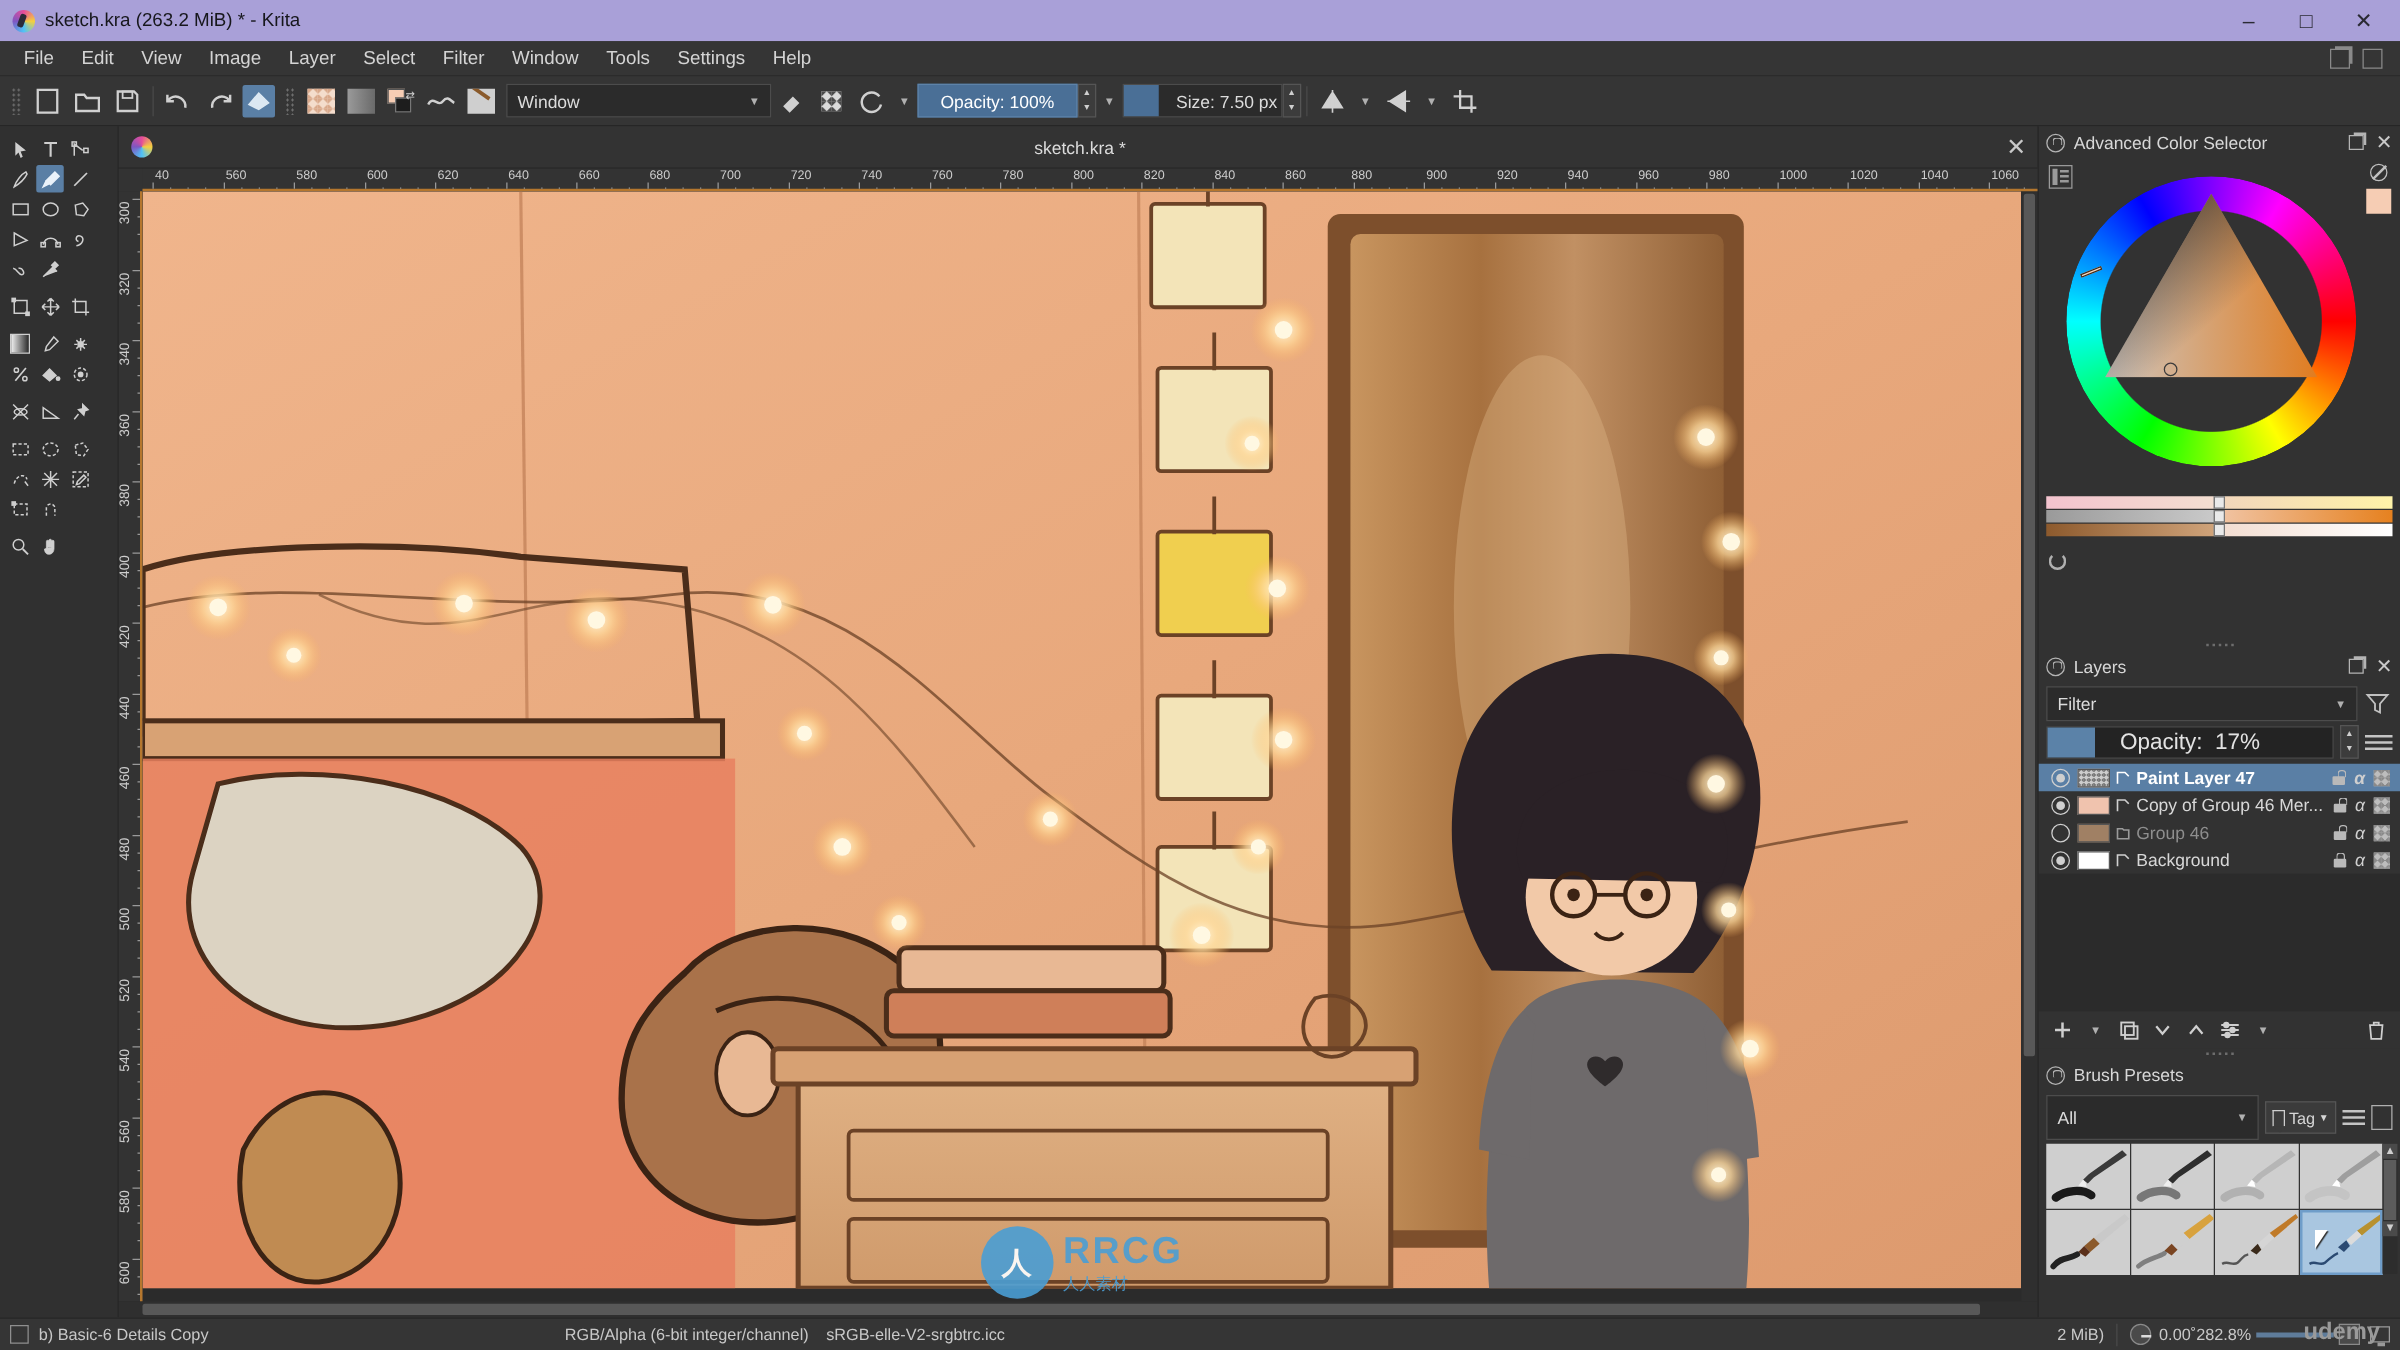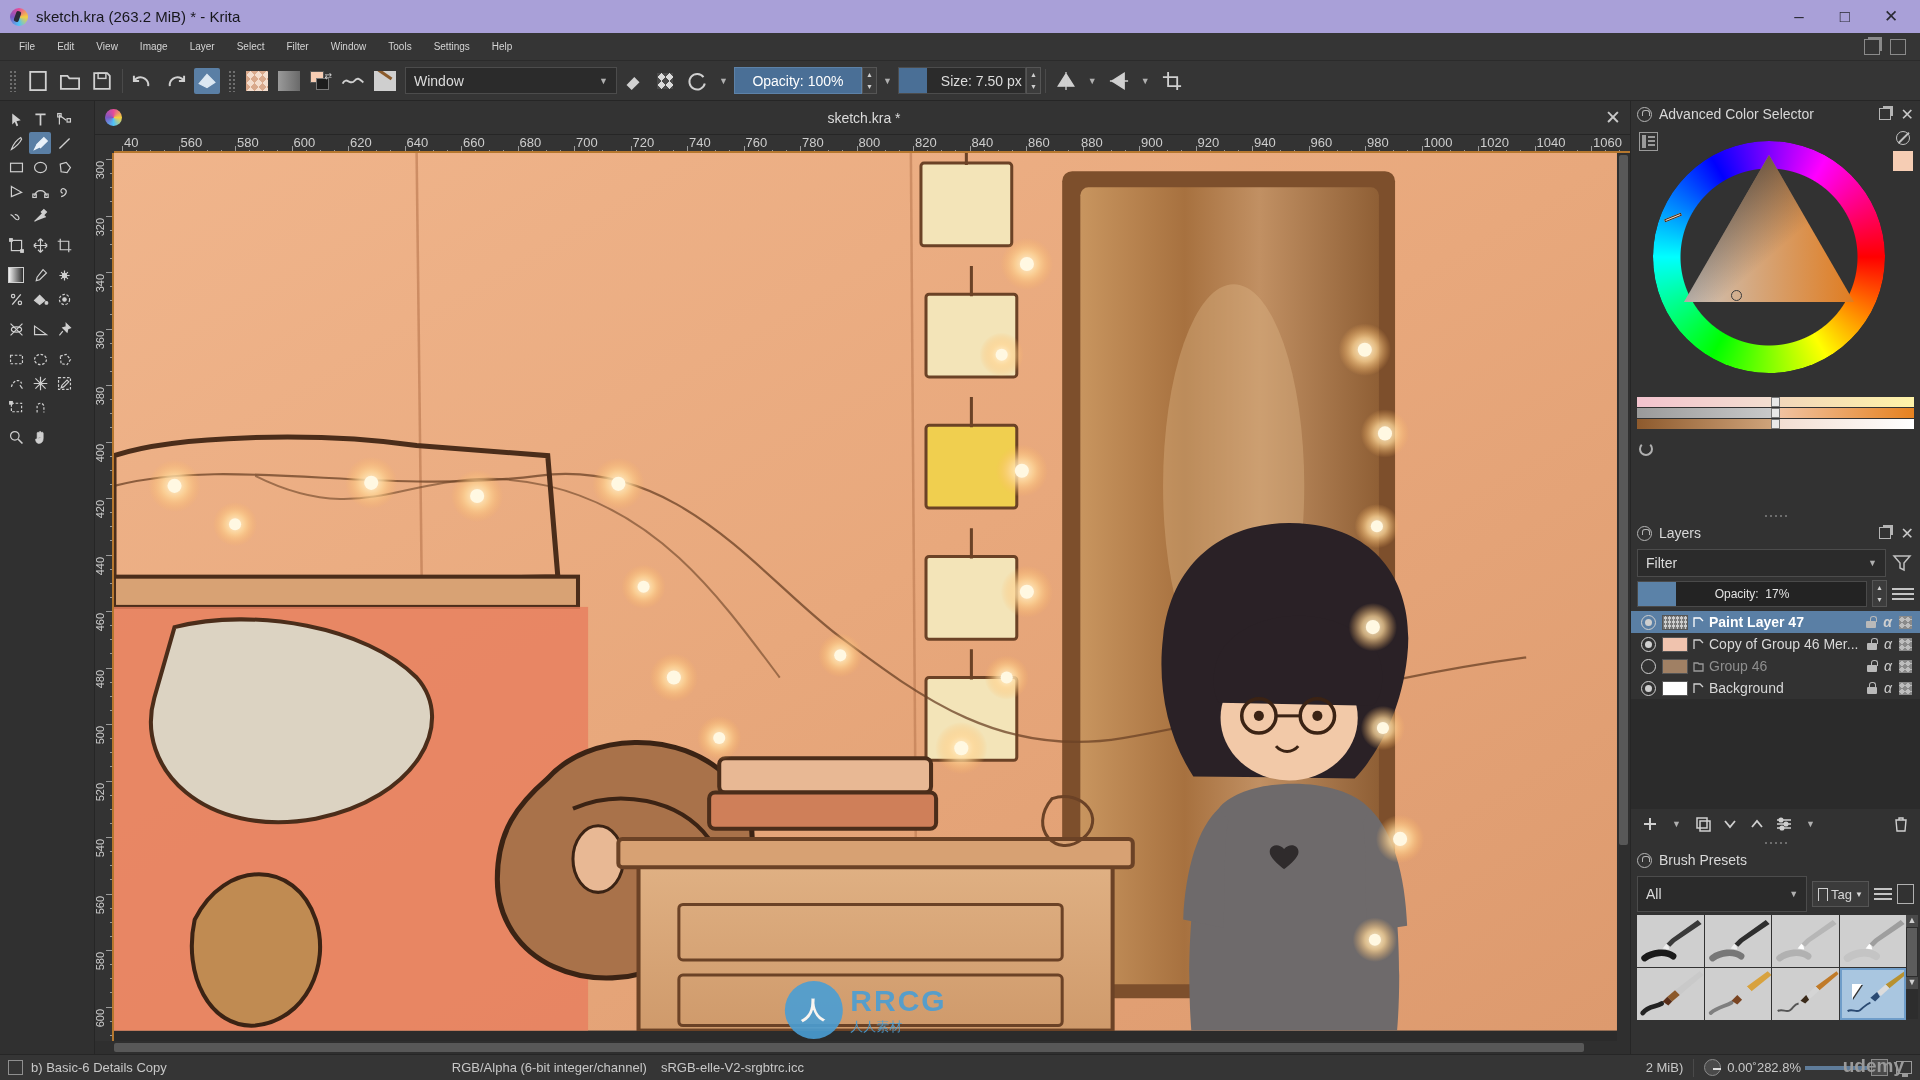--- a/index.html
+++ b/index.html
@@ -14,21 +14,21 @@
   .titlebar { height:33px; background:#a9a0d8; display:flex; align-items:center; padding:0 6px; flex:0 0 33px; }
   .titlebar .tlogo { width:18px; height:18px; margin:0 8px 0 4px; border-radius:50%;
     background:conic-gradient(#e54b9a,#f4d03f,#4fc3f7,#7e57c2,#e54b9a); position:relative; }
   .titlebar .tlogo:after{content:"";position:absolute;left:5px;top:3px;width:5px;height:11px;background:#2b2b38;border-radius:2px;transform:rotate(20deg);}
   .titlebar .ttext { color:#17171c; font-size:15px; }
   .titlebar .twin { margin-left:auto; display:flex; }
   .twbtn { width:46px; height:33px; display:flex; align-items:center; justify-content:center; color:#2a2a33; font-size:17px;}
 
   
   .menubar { height:28px; background:#353535; display:flex; align-items:center; padding-left:8px; flex:0 0 28px; border-bottom:1px solid #2b2b2b;}
-  .menubar .mi { padding:4px 11px; font-size:10px; color:#d4d4d4; }
+  .menubar .mi { padding:4px 11px; font-size:15px; color:#d4d4d4; }
   .menubar .mright{ margin-left:auto; display:flex; padding-right:4px;}
   .mright .sq{ width:16px;height:16px;border:1px solid #8a8a8a; margin-right:10px;}
   .mright .sq.two{ box-shadow:3px -3px 0 -1px #8a8a8a;}
 
   
   .toolbar { height:40px; background:#353535; display:flex; align-items:center; flex:0 0 40px; border-bottom:1px solid #262626; padding-left:4px;}
   .grip{ width:8px;height:22px; margin:0 5px; background:
      radial-gradient(circle, #6e6e6e 1px, transparent 1px); background-size:4px 4px;}
   .tb-btn{ width:26px;height:26px; display:flex;align-items:center;justify-content:center; margin:0 3px; color:#d0d0d0;}
   .tb-btn.active{ background:#5a7fa5; border-radius:2px;}
@@ -64,21 +64,21 @@
   .doctab .klogo{ width:17px;height:17px;margin:0 10px; border-radius:50%;
      background:conic-gradient(#e54b9a,#f4d03f,#4fc3f7,#7e57c2,#e54b9a);}
   .doctab .tname{ flex:1; text-align:center; font-size:14px; color:#dcdcdc;}
   .doctab .tclose{ width:34px;text-align:center;font-size:19px;color:#c9c9c9;}
 
   .rulerrow{ display:flex; height:18px; background:#333;}
   .corner{ width:19px;height:18px;background:#333;}
   .hruler{ flex:1; position:relative; overflow:hidden; background:#333; border-bottom:2px solid #b5772e;}
   .hruler .tk{ position:absolute;top:11px;width:1px;height:7px;background:#9a9a9a;}
   .hruler .tk.min{ top:15px;height:3px;}
-  .hruler .lb{ position:absolute;top:0px;font-size:13px;color:#cdcdcd; transform:translateX(2px);}
+  .hruler .lb{ position:absolute;top:0px;font-size:10px;color:#cdcdcd; transform:translateX(2px);}
 
   .canvasbody{ flex:1; display:flex; min-height:0;}
   .vruler{ width:19px; position:relative; background:#333; overflow:hidden; border-right:2px solid #b5772e;}
   .vruler .tk{ position:absolute;left:11px;width:7px;height:1px;background:#9a9a9a;}
   .vruler .tk.min{ left:15px;width:3px;}
   .vruler .lb{ position:absolute;left:-1px;font-size:11px;color:#cdcdcd;
      writing-mode:vertical-rl; transform:rotate(180deg);}
 
   .canvaswrap{ flex:1; position:relative; overflow:hidden;}
   .artwork{ position:absolute; inset:0; }
@@ -131,21 +131,21 @@
 
   
   .layersec{ background:#323232;}
   .blendrow{ display:flex;align-items:center;padding:3px 6px;gap:6px;}
   .blendrow .combo{ flex:1;height:28px;}
   .funnel{ width:22px;height:20px;position:relative;}
   .funnel svg{width:22px;height:20px;stroke:#c0c0c0;fill:none;stroke-width:1.5;}
   .opacrow{ display:flex;align-items:center;padding:0 6px 4px 6px;gap:5px;}
   .opacbar{ flex:1;height:26px;background:#232323;border:1px solid #4a4a4a;position:relative;display:flex;align-items:center;justify-content:center;}
   .opacbar .fill{position:absolute;left:0;top:0;bottom:0;width:38px;background:#5b82a8;}
-  .opacbar span{position:relative;font-size:12px;color:#e3e3e3;}
+  .opacbar span{position:relative;font-size:18px;color:#e3e3e3;}
   .hamb{ width:22px;height:20px;display:flex;flex-direction:column;justify-content:center;gap:3px;}
   .hamb i{ height:2px;background:#c4c4c4;display:block;}
 
   .layerlist{ }
   .lrow{ height:22px;display:flex;align-items:center;padding:0 4px;font-size:14px;color:#d8d8d8;}
   .lrow.sel{ background:#5a7fa5;color:#fff;font-weight:bold;}
   .eye{ width:15px;height:15px;border:1.4px solid #cfcfcf;border-radius:50%;margin:0 6px;position:relative;flex:0 0 15px;}
   .eye:after{content:"";position:absolute;left:3px;top:3px;width:7px;height:7px;background:#cfcfcf;border-radius:50%;}
   .eye.off:after{ display:none;}
   .thumb{ width:26px;height:15px;margin-right:4px;flex:0 0 26px;border:1px solid #555;}

